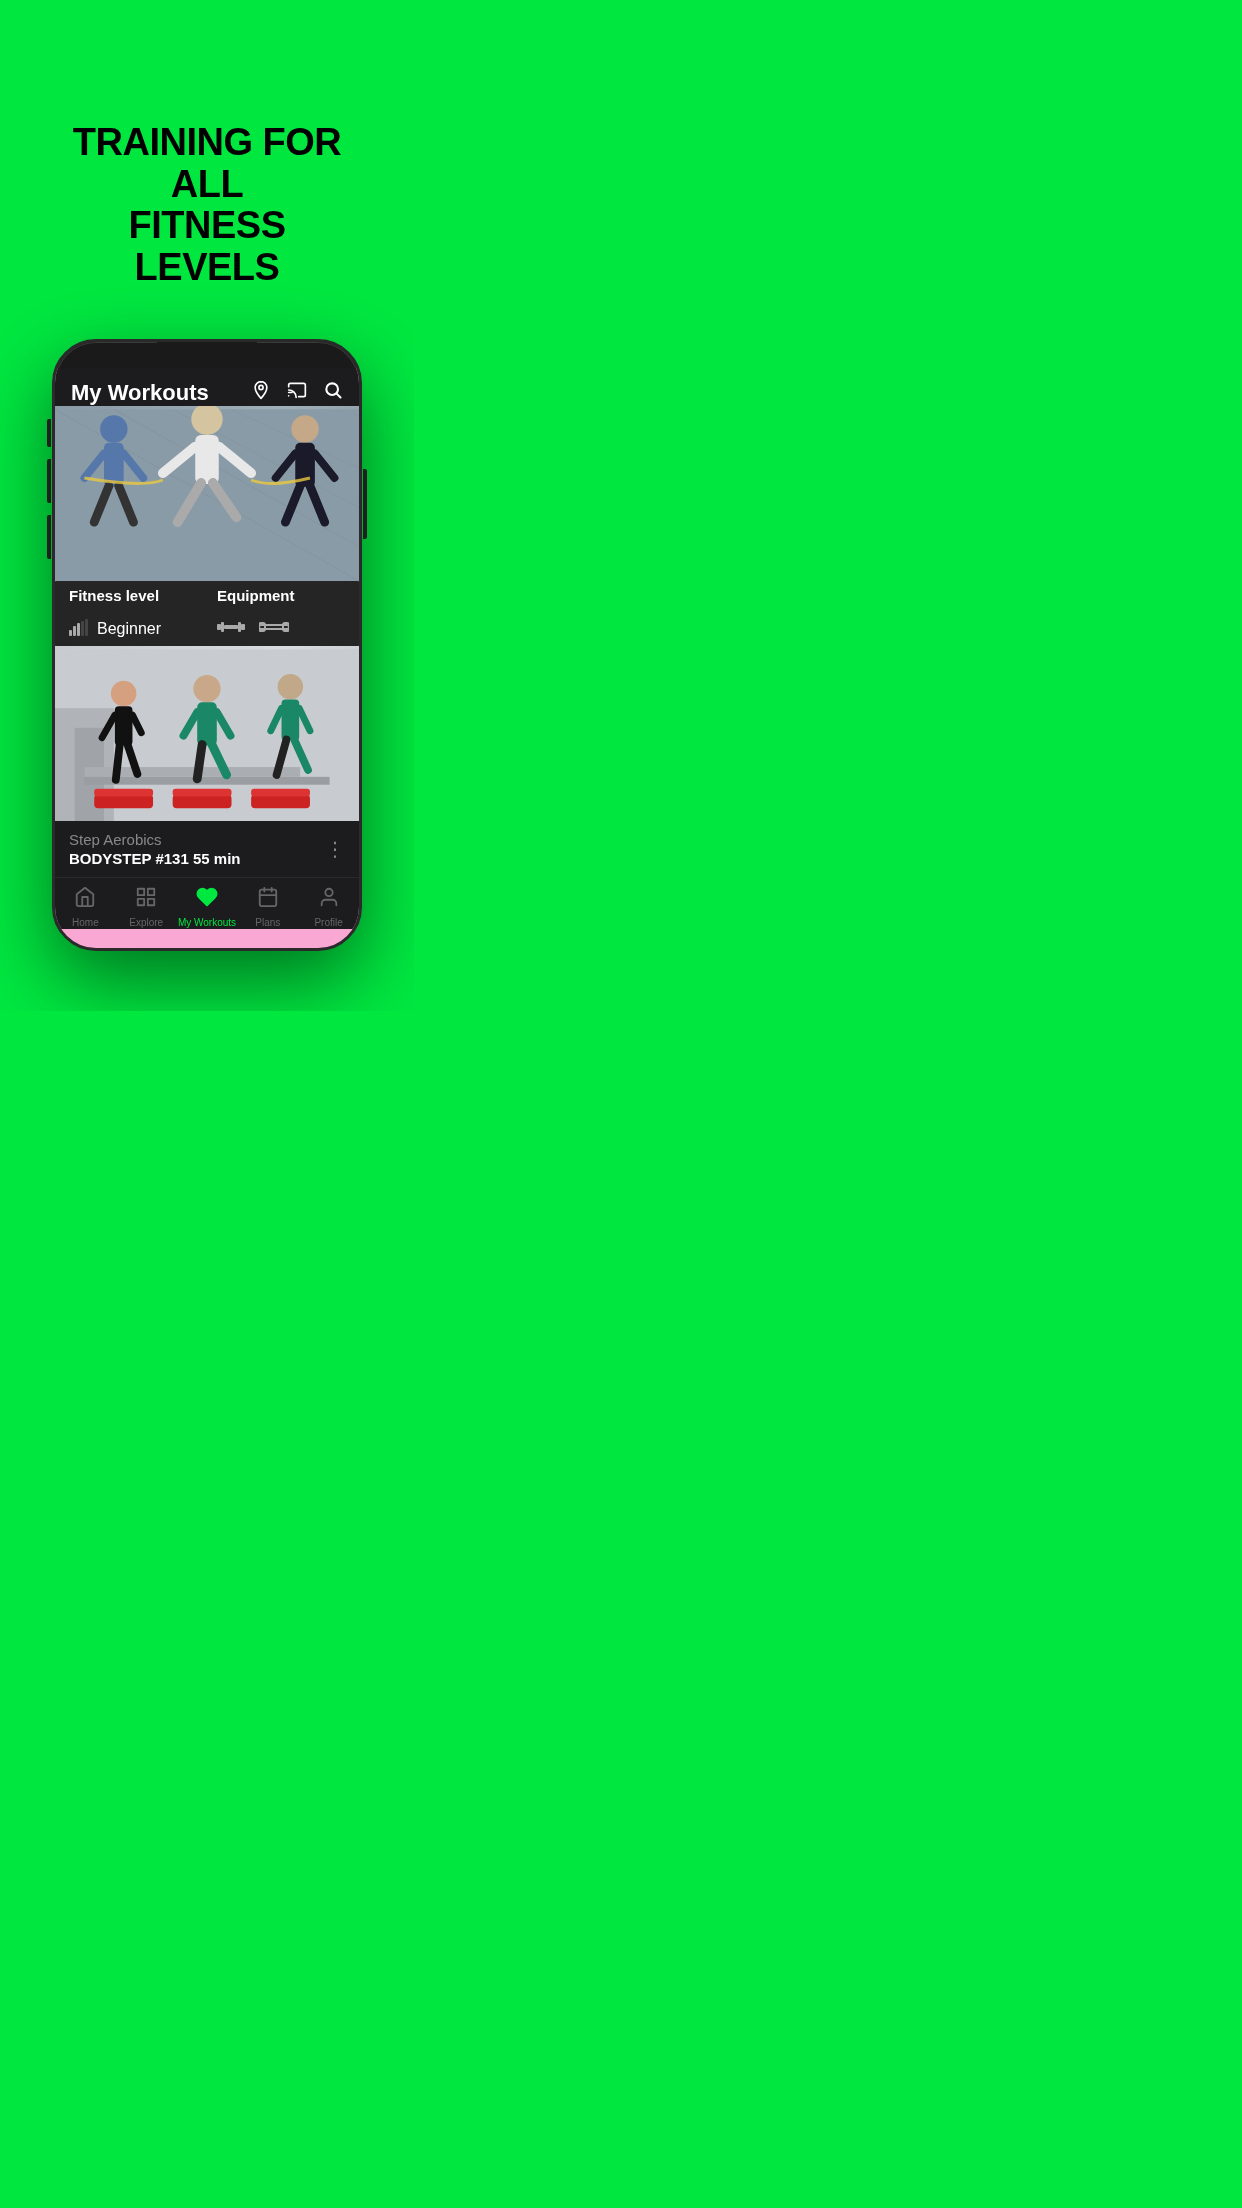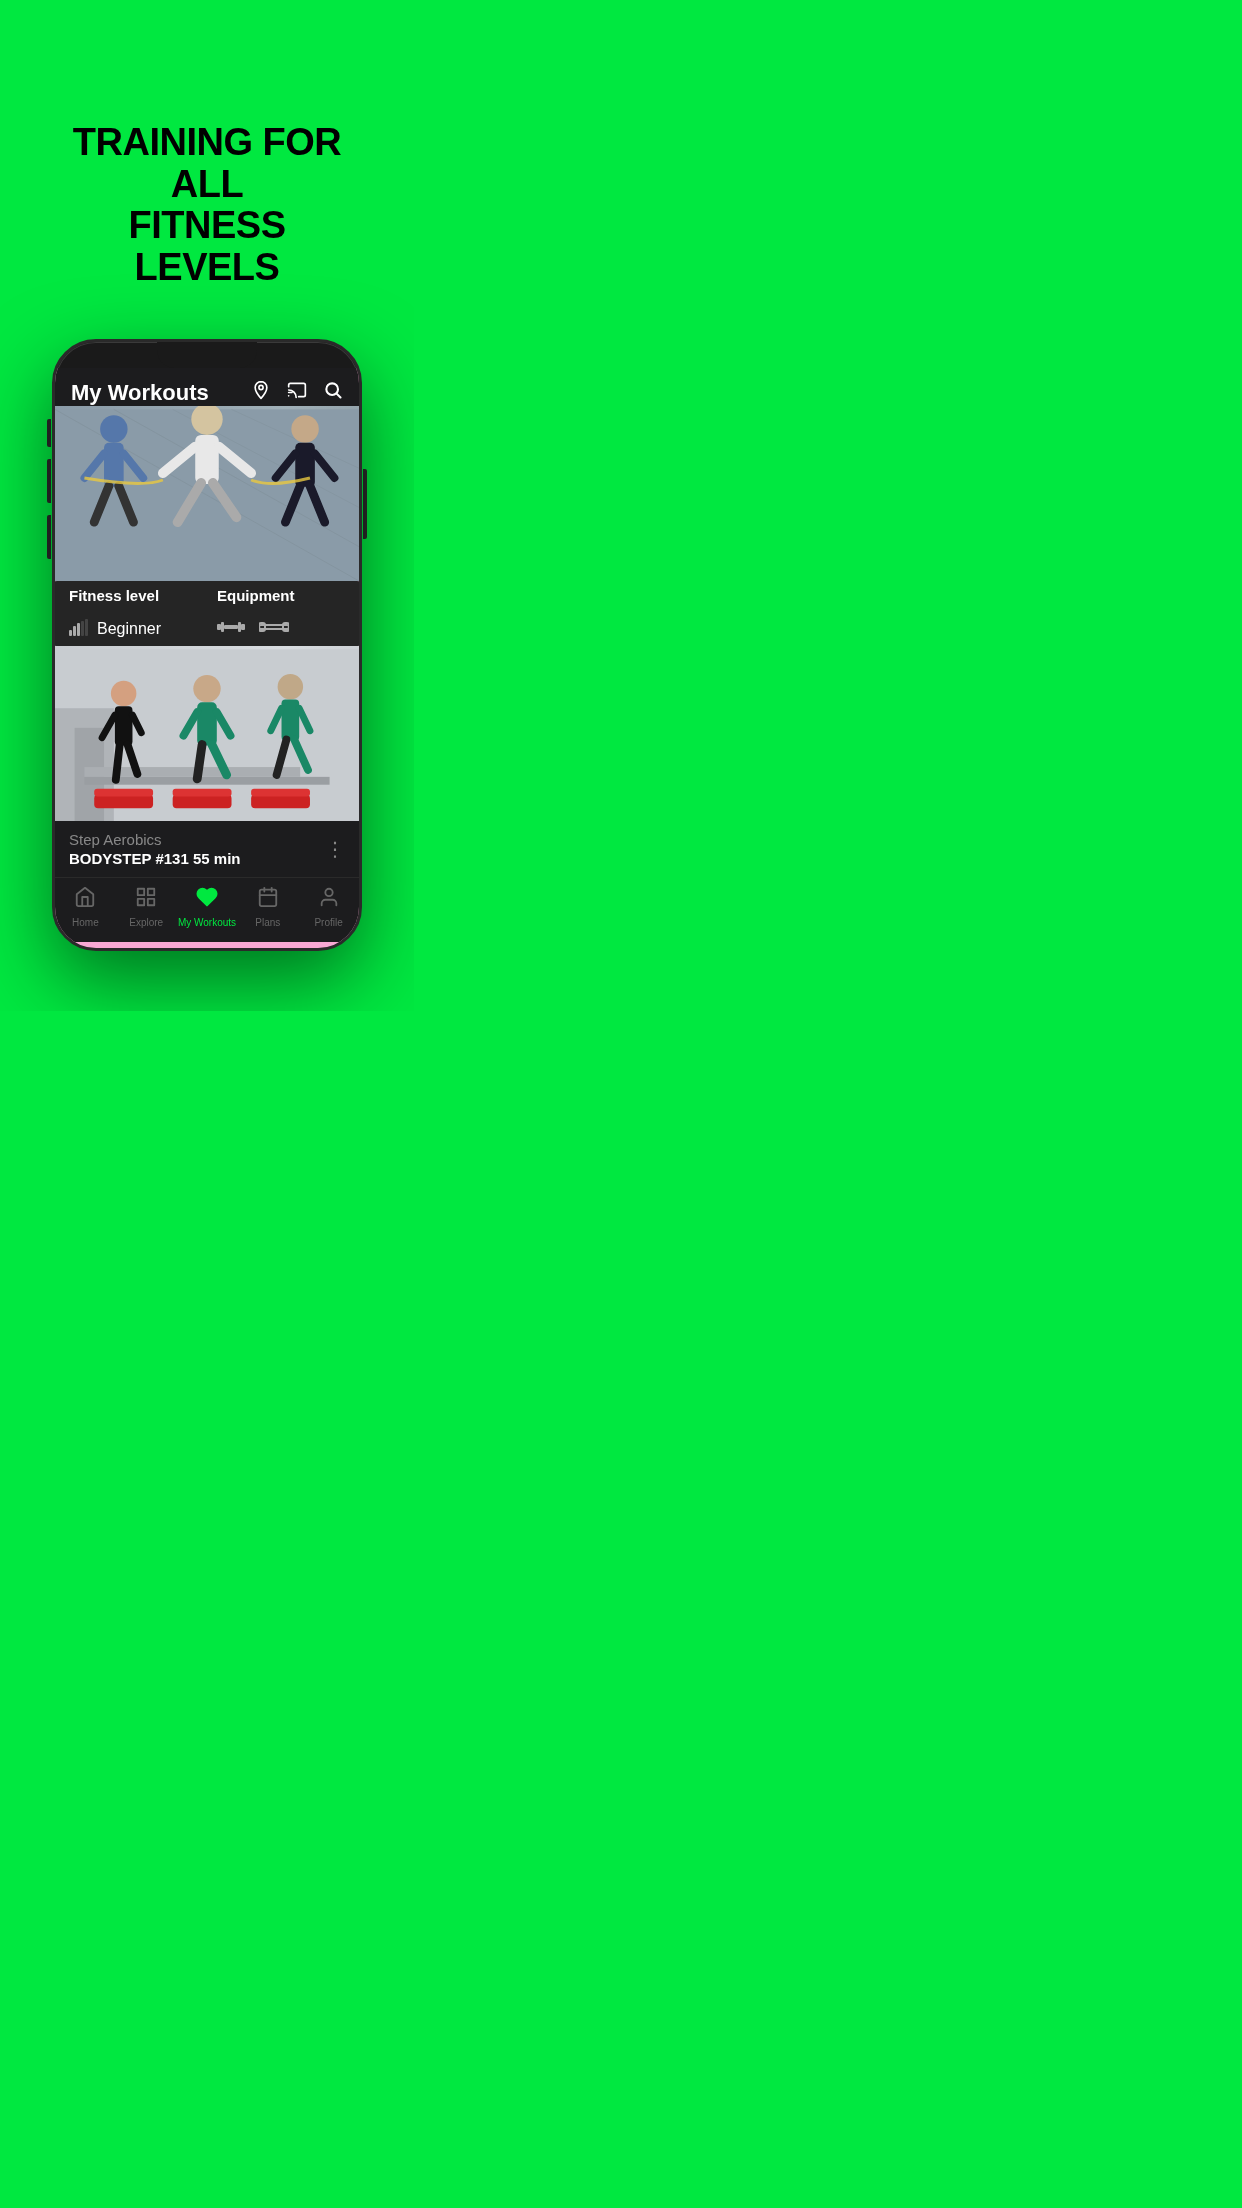--- a/index.html
+++ b/index.html
@@ -169,21 +169,21 @@
     .more-icon {
       color: #888;
       font-size: 20px;
     }
 
     
     .bottom-nav {
       background: #1c1c1e;
       border-top: 1px solid #2a2a2a;
       display: flex;
-      padding: 8px 0 14px;
+      padding: 8px 0 1px;
     }
 
     .nav-item {
       flex: 1;
       display: flex;
       flex-direction: column;
       align-items: center;
       gap: 3px;
       cursor: pointer;
     }

